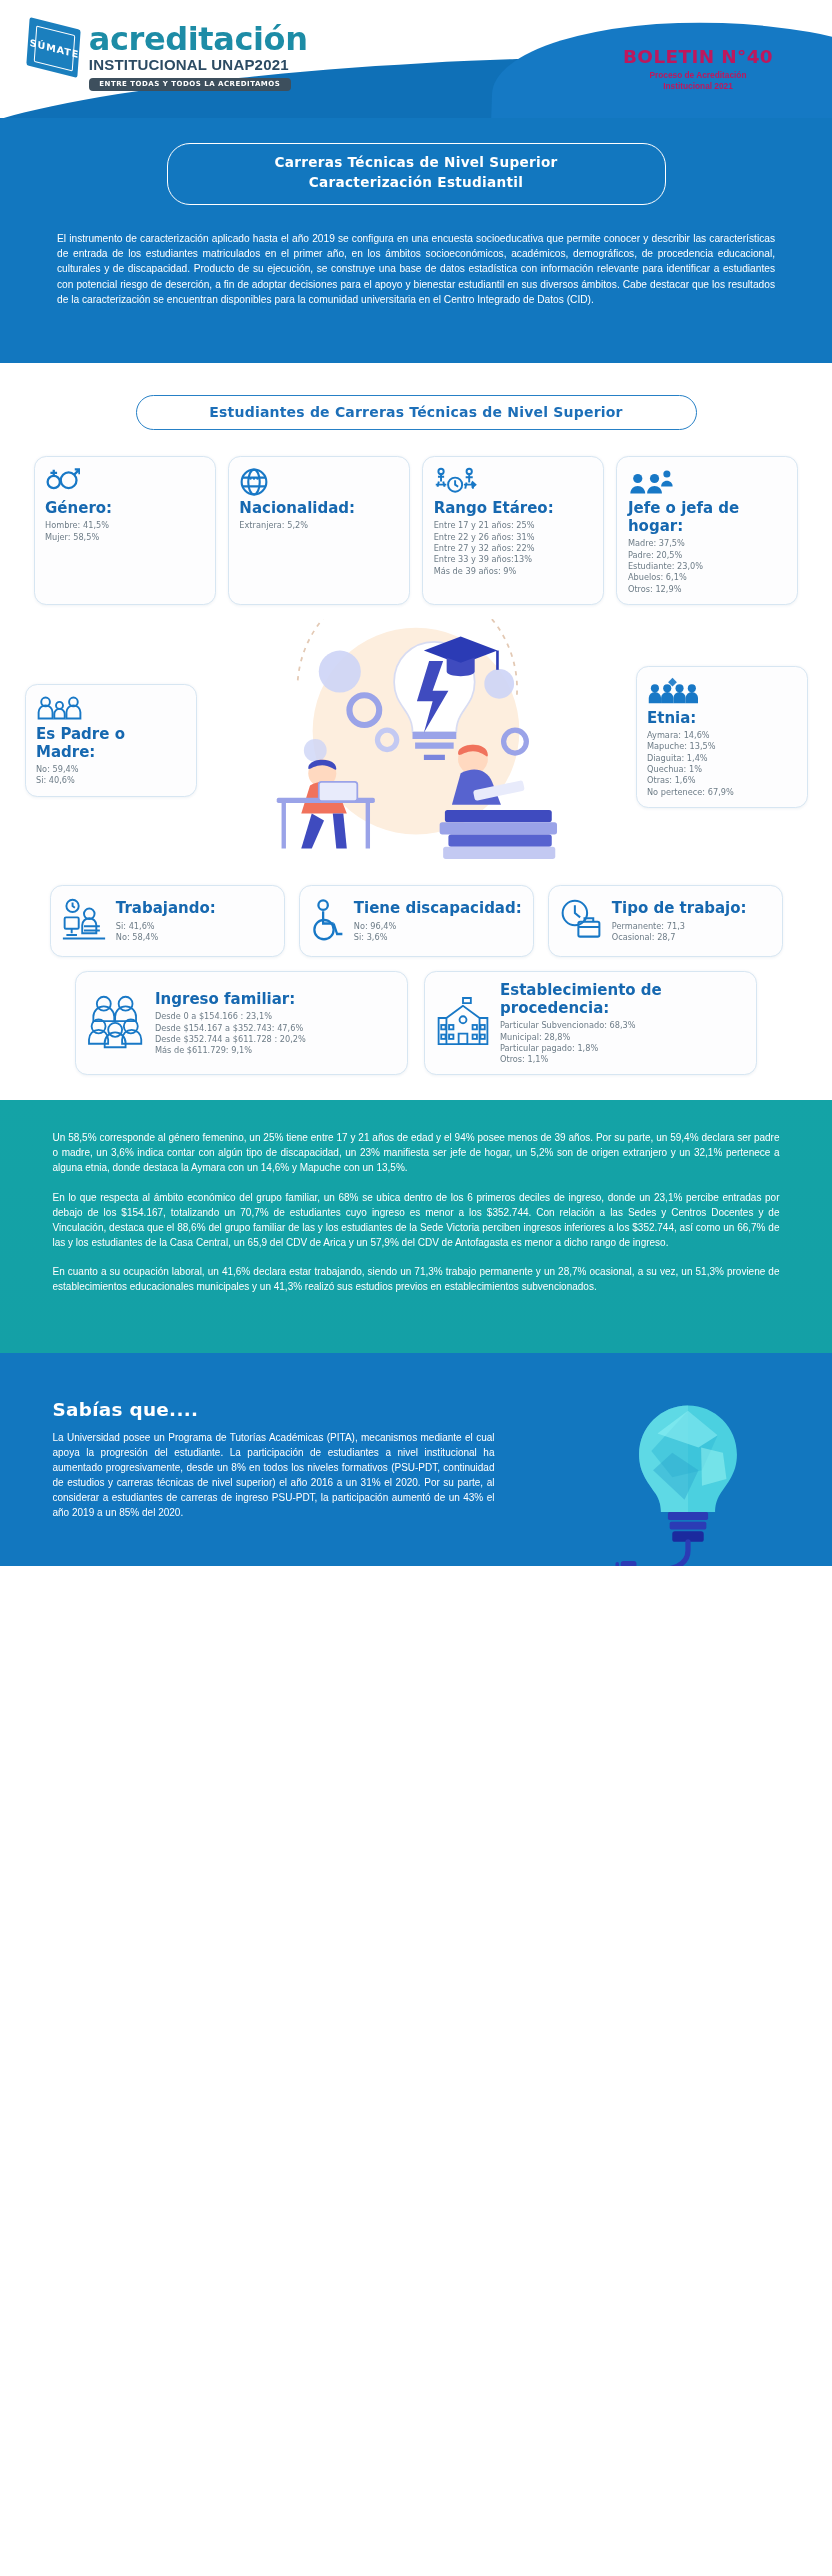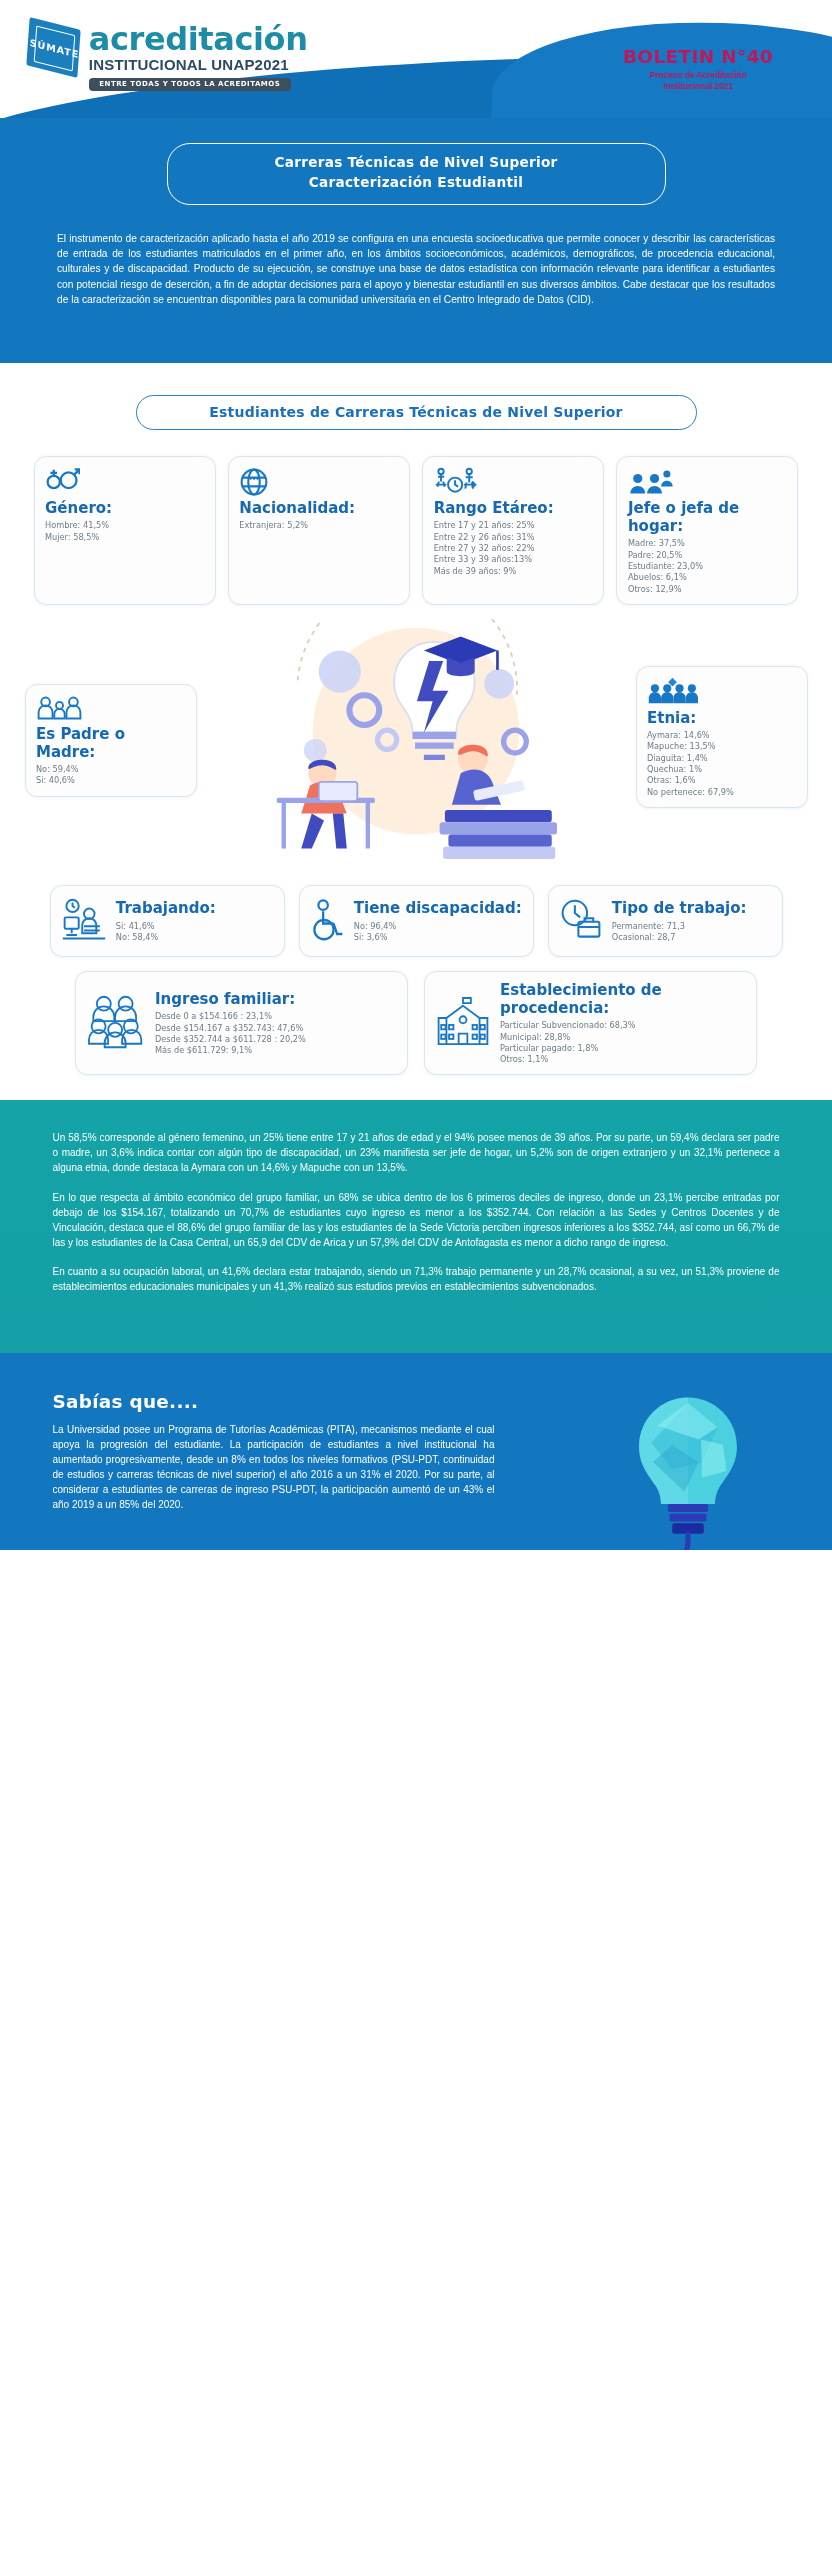--- a/index.html
+++ b/index.html
@@ -240,21 +240,21 @@
     text-align: justify;
   }
 
   
   .sabias {
     background: #1277bf;
     padding: 30px 0 30px 0;
     position: relative;
     min-height: 184px;
   }
-  .sabias-inner { width: 727px; margin: 8px auto; position: relative; }
+  .sabias-inner { width: 727px; margin: 16px auto; position: relative; }
   .sabias h2 {
     color: #ffffff; font-size: 18.4px;
     margin-bottom: 10.5px; letter-spacing: 0.3px;
     font-family: "DejaVu Sans", sans-serif;
   }
   .sabias p {
     color: #ffffff; font-size: 10px;
     line-height: 1.5; width: 442px;
     text-align: justify;
   }

